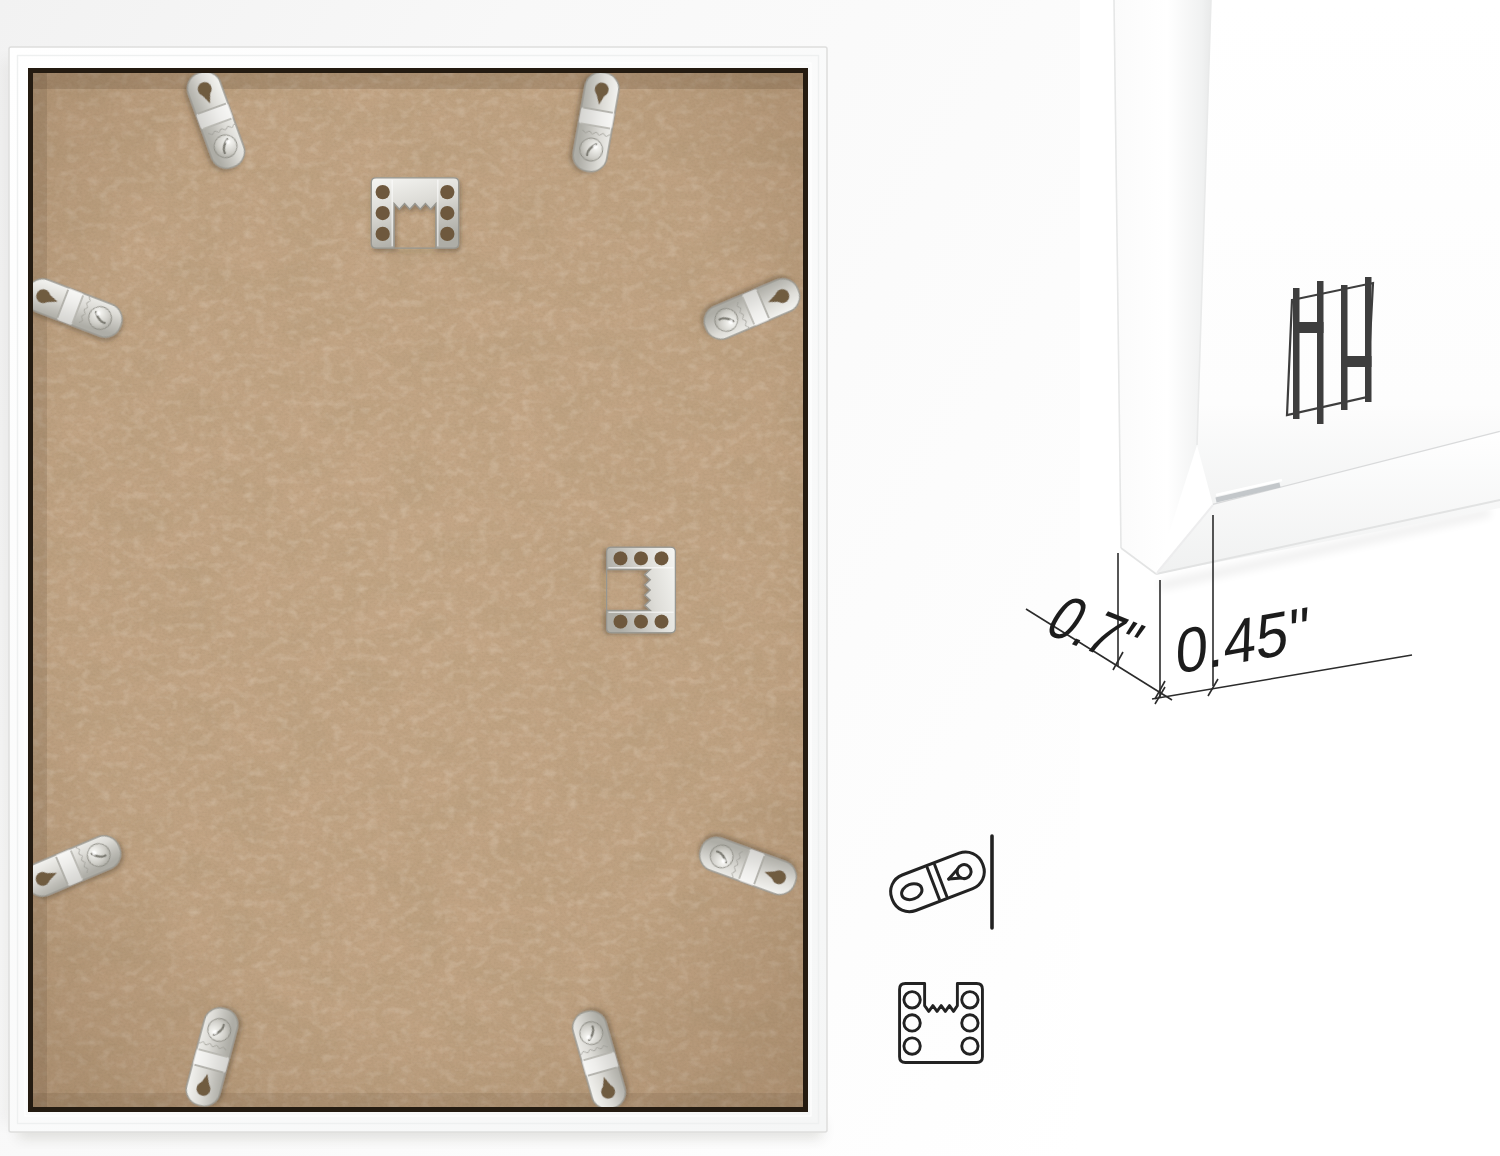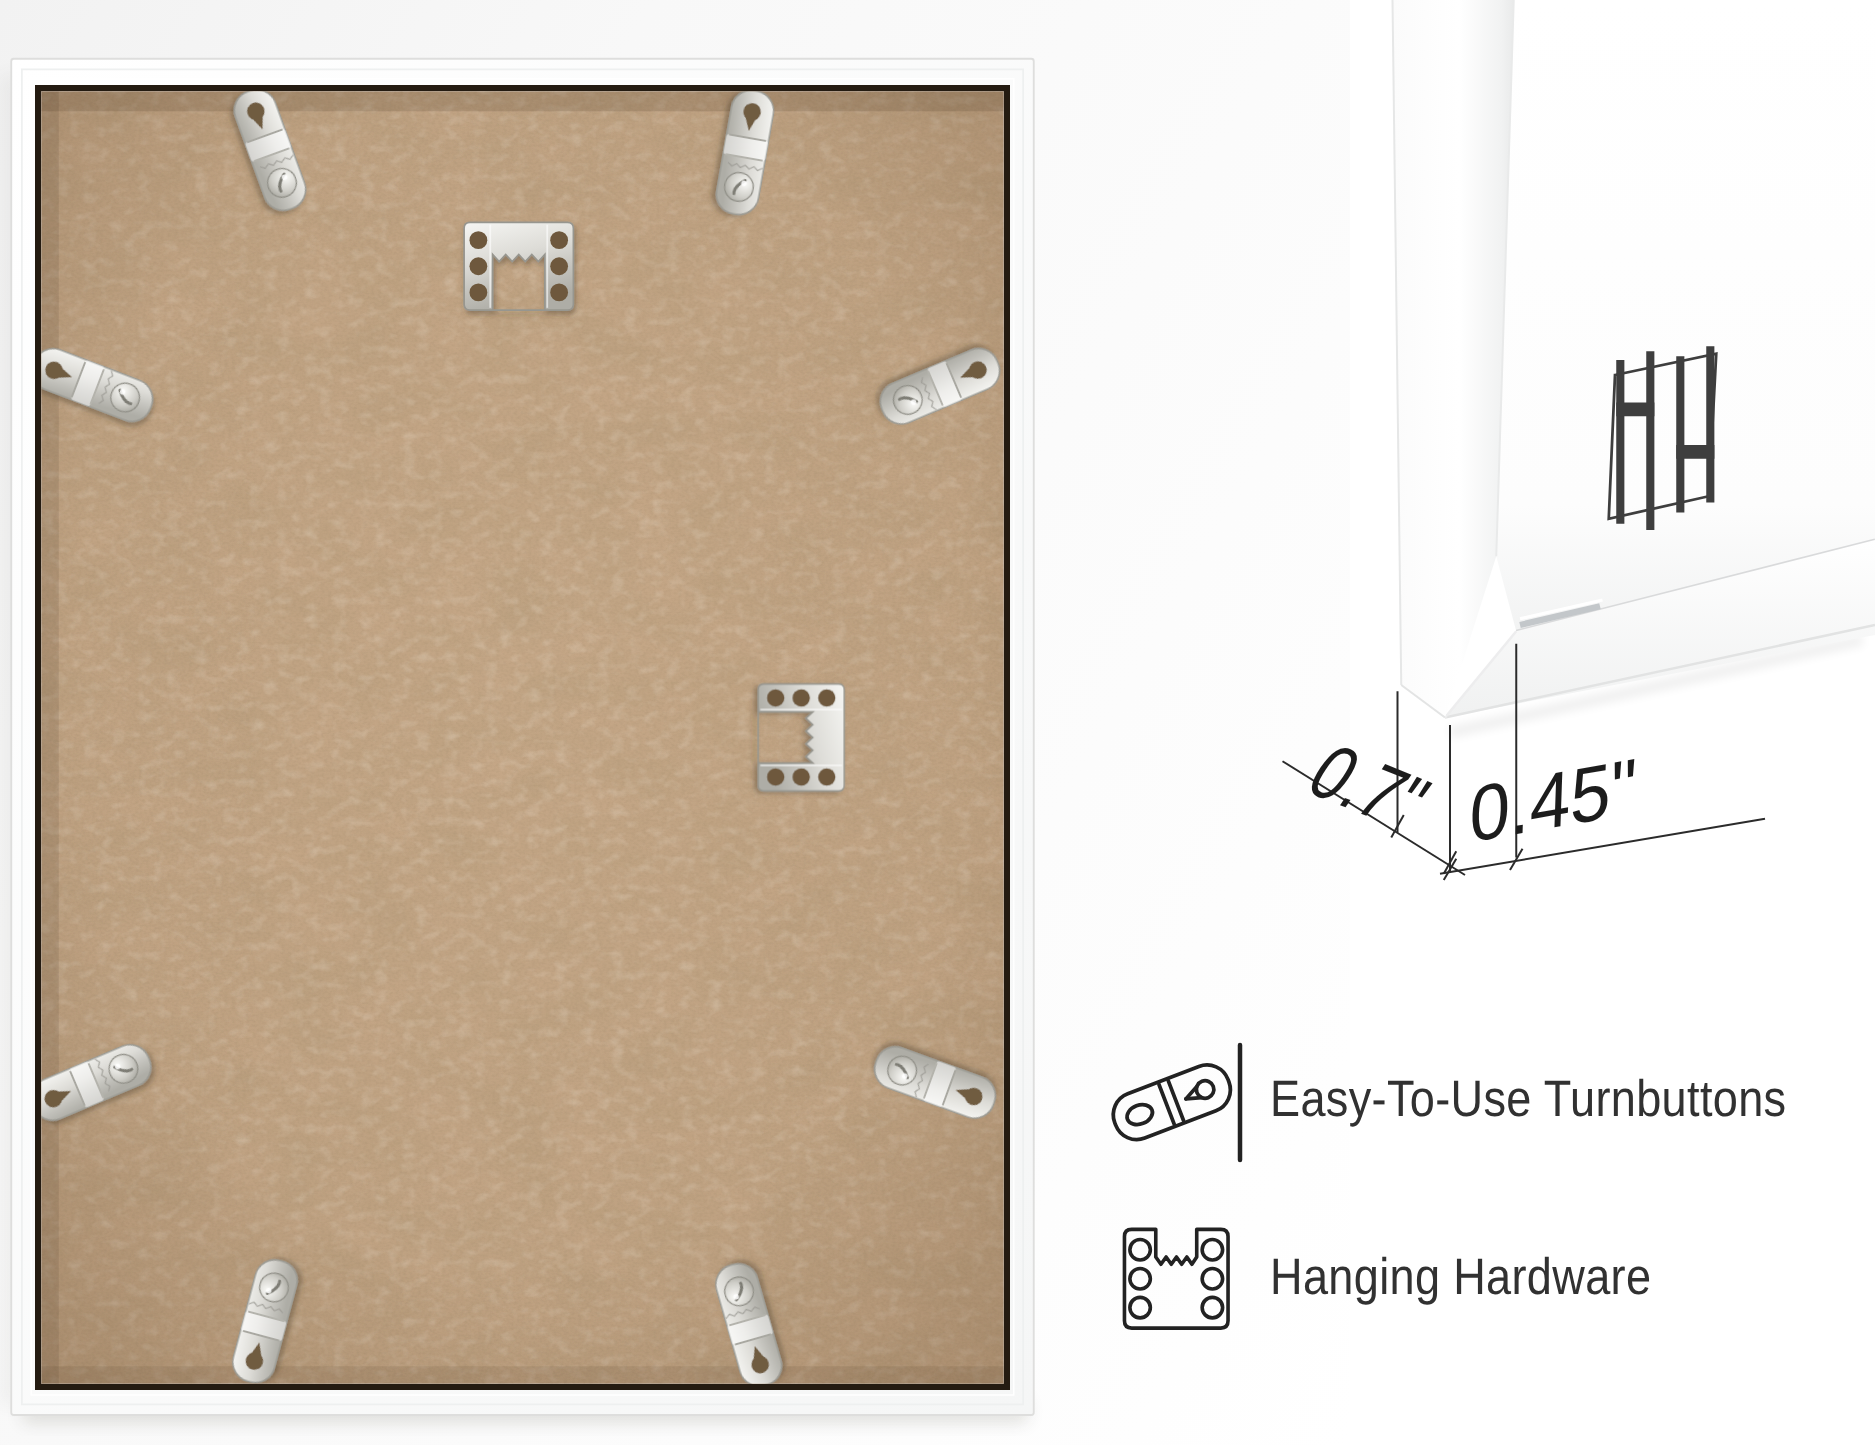--- a/index.html
+++ b/index.html
@@ -202,34 +202,28 @@
         <rect x="-48" y="-19" width="97" height="38" rx="18"></rect>
         <ellipse cx="-27" cy="0" rx="10.5" ry="7.5"></ellipse>
         <line x1="-4" y1="-17" x2="-4" y2="17"></line>
         <line x1="4" y1="-17" x2="4" y2="17"></line>
         <circle cx="29" cy="0" r="7"></circle>
         <line x1="23.5" y1="-4.5" x2="12" y2="1.5"></line>
         <line x1="24" y1="5" x2="12" y2="1.5"></line>
       </g>
     </svg>
   </div>
-  <div class="abs" style="left:1016px;top:856px">
-    <span class="feature-label" style="display:inline-block">Easy-To-Use Turnbuttons</span>
-  </div>
 
   <div class="abs feature-row" style="left:888px;top:972px">
     <svg width="106" height="100" viewBox="0 0 110 100" fill="none" stroke="#222222" stroke-width="3" stroke-linejoin="round" stroke-linecap="round">
       <path d="M 12,16 Q 12,10 18,10 L 38,10 L 38,33
                L 42.3,39 L 46.6,33 L 50.9,39 L 55.2,33 L 59.5,39 L 63.8,33 L 68,39 L 72,33
                L 72,10 L 92,10 Q 98,10 98,16 L 98,86 Q 98,92 92,92 L 18,92 Q 12,92 12,86 Z"></path>
       <circle cx="25" cy="27" r="8.5"></circle>
         <circle cx="25" cy="51" r="8.5"></circle>
         <circle cx="25" cy="75" r="8.5"></circle>
       <circle cx="85" cy="27" r="8.5"></circle>
         <circle cx="85" cy="51" r="8.5"></circle>
         <circle cx="85" cy="75" r="8.5"></circle>
     </svg>
   </div>
-  <div class="abs" style="left:1016px;top:998px">
-    <span class="feature-label" style="display:inline-block">Hanging Hardware</span>
-  </div>
 
 </div>
 
 </body></html>

